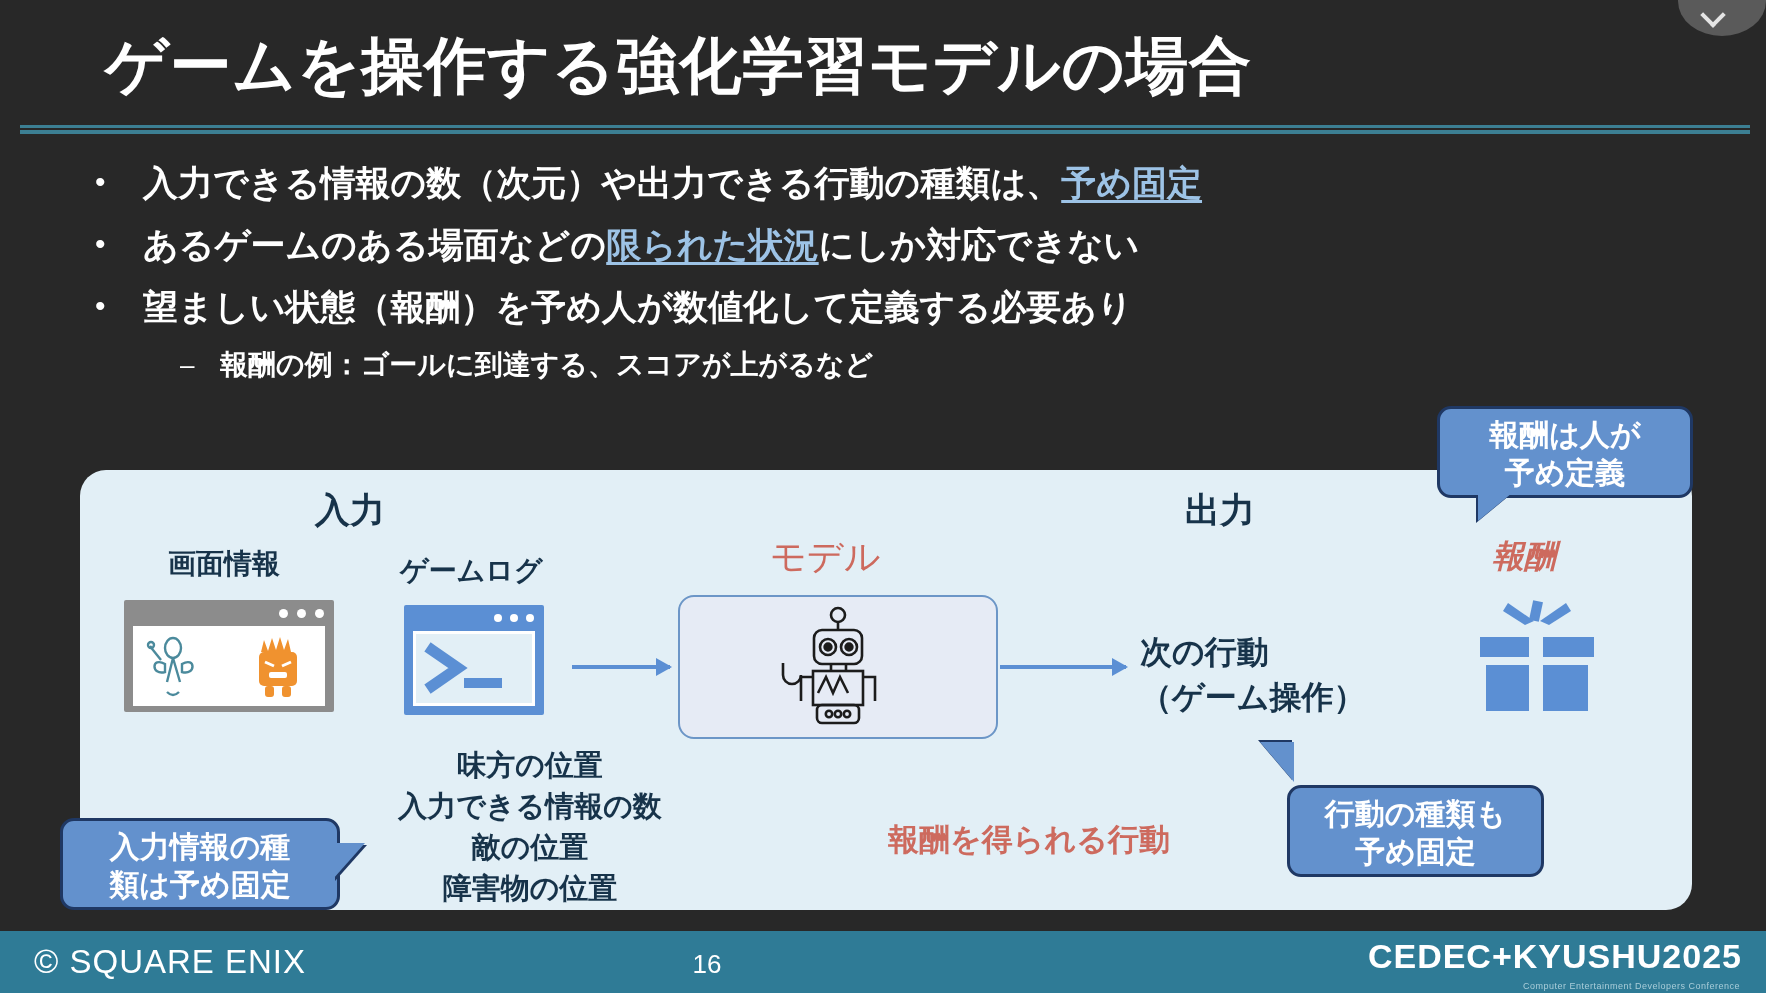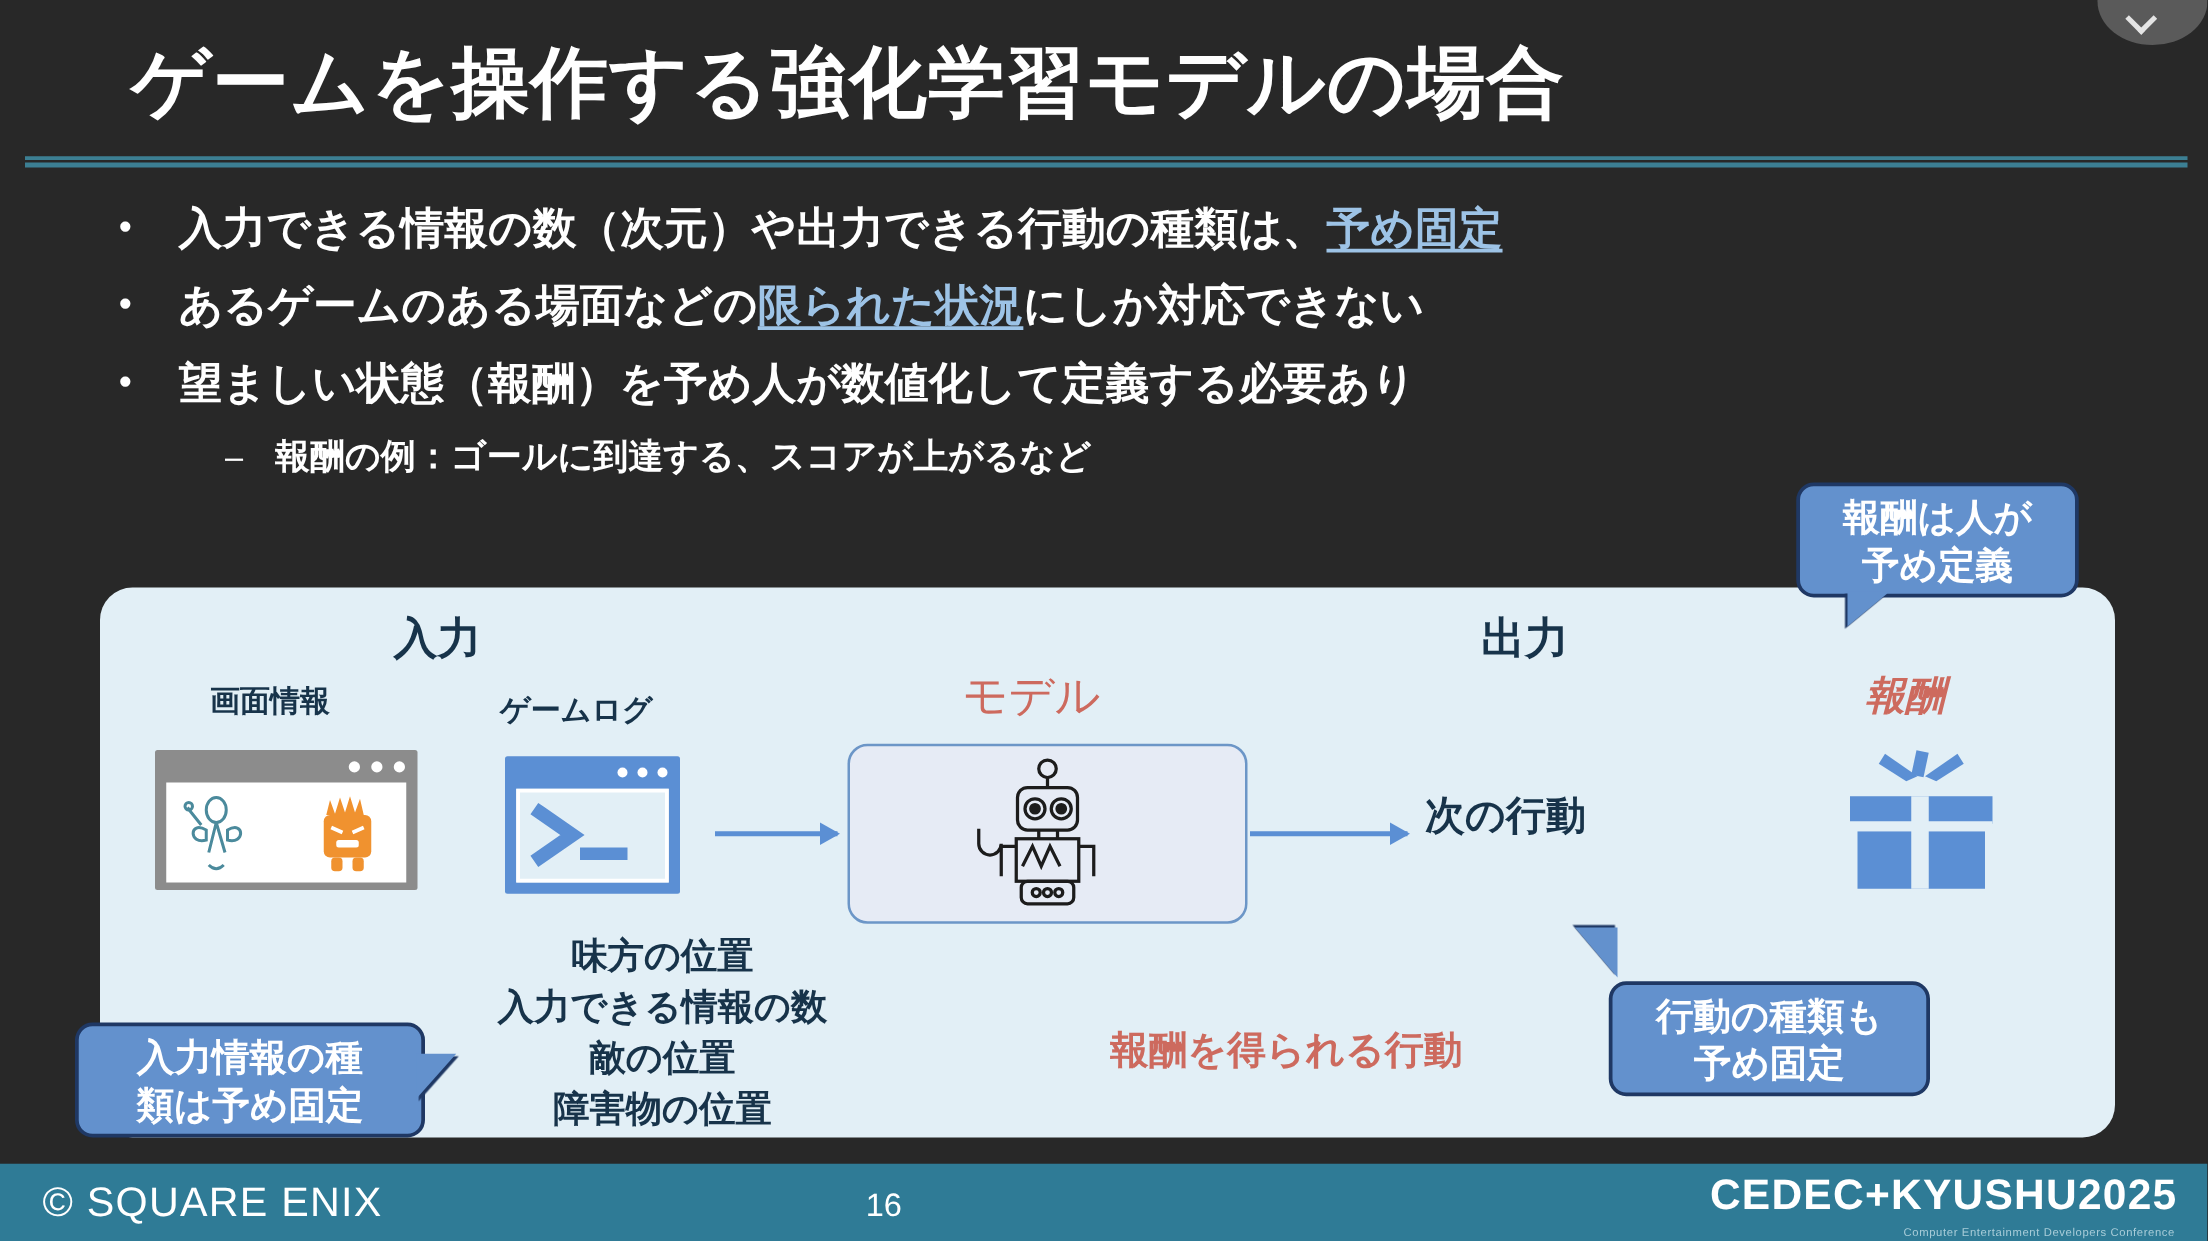--- a/index.html
+++ b/index.html
@@ -47,21 +47,21 @@
     background:#e2eff6;border-radius:26px;
   }
 
   .sec-label{
     position:absolute;color:#17334a;font-size:35px;font-weight:bold;white-space:nowrap;
   }
   .io-in{left:315px;top:487px;}
   .io-out{left:1185px;top:487px;}
 
   .small-label{
-    position:absolute;color:#17334a;font-size:24px;font-weight:bold;white-space:nowrap;
+    position:absolute;color:#17334a;font-size:28px;font-weight:bold;white-space:nowrap;
   }
   .lbl-screen{left:168px;top:545px;}
   .lbl-log{left:400px;top:552px;}
 
   .model-label{
     position:absolute;left:770px;top:533px;
     color:#cd6a5e;font-size:36px;font-weight:normal;white-space:nowrap;
   }
   .reward-label{
     position:absolute;left:1492px;top:535px;
@@ -126,21 +126,21 @@
 
   
   .gift{position:absolute;left:1476px;top:595px;width:122px;height:120px;}
 
   
   .callout{
     position:absolute;background:#6391cd;border:3px solid #1f3864;border-radius:14px;
     color:#ffffff;font-weight:bold;text-align:center;box-sizing:border-box;
   }
   .callout .ct{display:block;line-height:38px;}
-  .co-reward{left:1437px;top:386px;width:226px;height:92px;font-size:30px;padding-top:7px;}
+  .co-reward{left:1437px;top:406px;width:256px;height:92px;font-size:30px;padding-top:7px;}
   .co-reward .tail{
     position:absolute;left:38px;bottom:-26px;width:0;height:0;
     border-left:0 solid transparent;border-right:34px solid transparent;border-top:28px solid #6391cd;
     filter:drop-shadow(-2px 2px 0 #1f3864);
   }
   .co-input{left:60px;top:818px;width:280px;height:92px;font-size:30px;padding-top:7px;}
   .co-input .tail{
     position:absolute;right:-28px;top:22px;width:0;height:0;
     border-top:0 solid transparent;border-bottom:36px solid transparent;border-left:32px solid #6391cd;
     filter:drop-shadow(2px 2px 0 #1f3864);
@@ -292,20 +292,21 @@
         <rect x="44" y="100" width="42" height="18" rx="5"></rect>
         <circle cx="56" cy="109" r="3.2"></circle>
           <circle cx="65" cy="109" r="3.2"></circle>
           <circle cx="74" cy="109" r="3.2"></circle>
       </g>
     </svg>
   </div>
 
   <div class="next-action">
     <span>次の行動</span><br>
+    <span>（ゲーム操作）</span>
   </div>
 
   <div class="feat-list">
     <div>味方の位置</div>
     <div>入力できる情報の数</div>
     <div>敵の位置</div>
     <div>障害物の位置</div>
   </div>
 
   <div class="learn-text">

